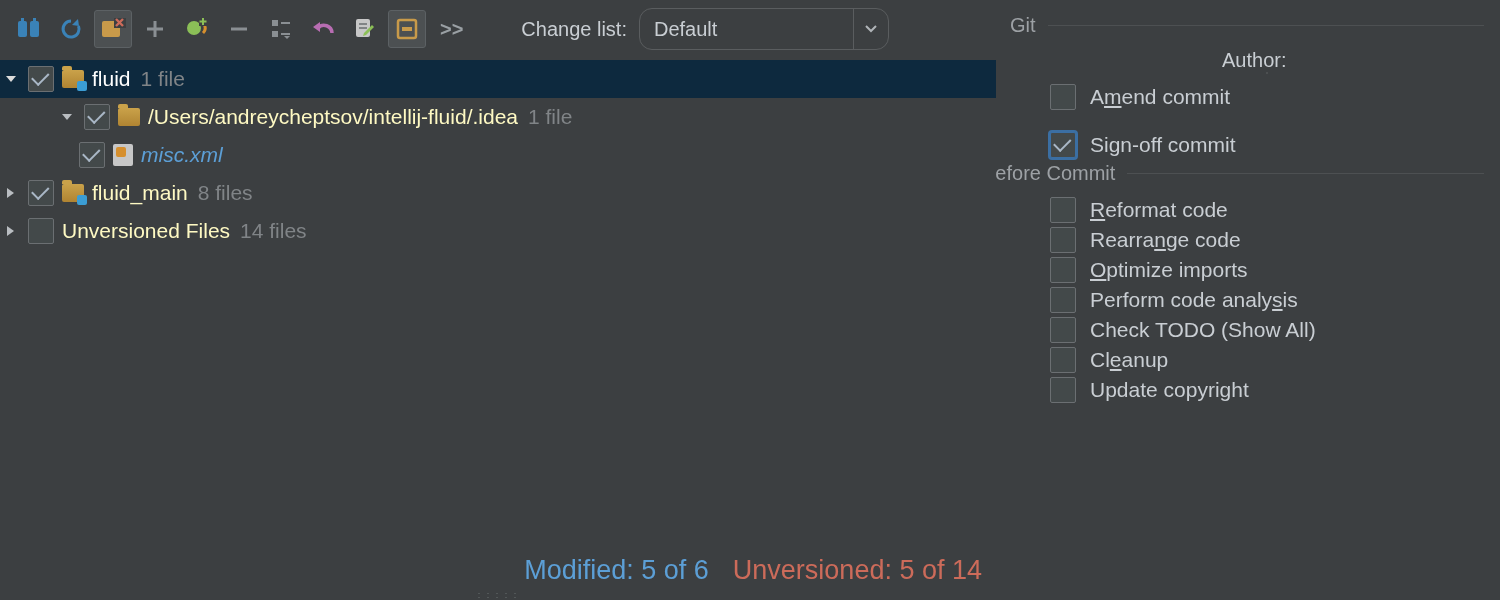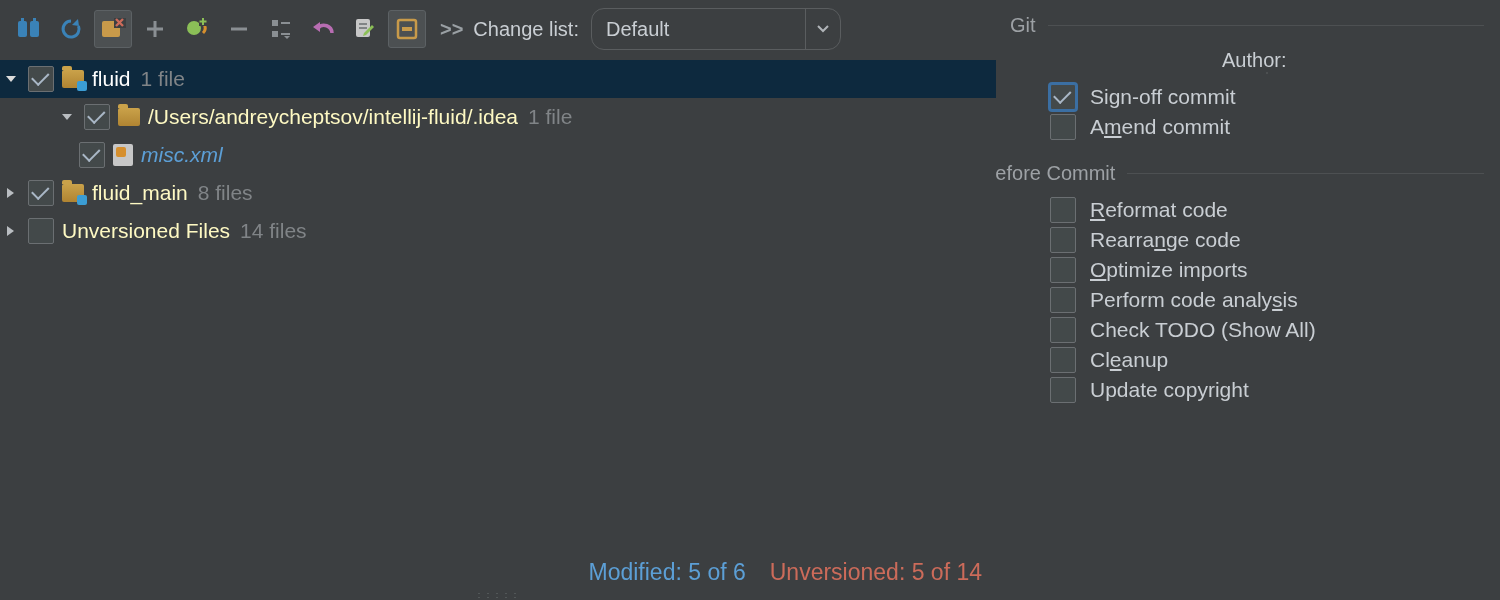--- a/index.html
+++ b/index.html
@@ -5,21 +5,21 @@
   html,body{margin:0;padding:0;background:#3c3f41;color:#bbbbbb;font-family:"Segoe UI",Arial,sans-serif;font-size:20px;}
   .root{display:flex;width:1500px;height:600px;}
   .left{display:flex;flex-direction:column;width:996px;}
   .right{flex:1;padding:14px 16px 0 14px;}
   
   .toolbar{display:flex;align-items:center;gap:4px;padding:8px 10px 10px 10px;}
   .tbtn{width:36px;height:36px;display:flex;align-items:center;justify-content:center;border:1px solid transparent;border-radius:3px;}
   .tbtn.sel{background:#4c5052;border:1px solid #5c6164;}
   .tbtn svg{display:block;}
   .sep-chev{color:#9aa0a4;padding:0 6px 0 10px;font-weight:bold;}
-  .cl-label{color:#c9ced3;margin-right:8px;}
+  .cl-label{color:#c9ced3;margin-right:8px;margin-left:48px;}
   .combo{display:flex;align-items:center;border:1px solid #5a5d5f;border-radius:13px;background:#3c3f41;height:40px;min-width:248px;}
   .combo .val{flex:1;padding:0 14px;color:#c9ced3;}
   .combo .arrow{width:34px;height:100%;display:flex;align-items:center;justify-content:center;border-left:1px solid #5a5d5f;}
   
   .tree{background:#3c3f41;flex:1;position:relative;overflow:hidden;}
   .row{display:flex;align-items:center;height:38px;font-size:21px;}
   .row.pad0{}
   .row.pad1{padding-left:56px;}
   .row.pad2{padding-left:73px;font-style:italic;}
   .row.sel{background:#0d293e;}
@@ -31,21 +31,21 @@
   .folder-y{background:linear-gradient(#caa24a,#b08432);border-radius:2px;}
   .folder-y::before{content:"";position:absolute;left:0;top:-4px;width:10px;height:4px;background:#caa24a;border-radius:2px 2px 0 0;}
   .folder-b::after{content:"";position:absolute;right:-3px;bottom:-3px;width:10px;height:10px;background:#3b9dd4;border-radius:2px;}
   .fileicon{width:20px;height:22px;display:inline-block;margin-right:8px;position:relative;background:#c7c7c7;border-radius:2px;}
   .fileicon::before{content:"";position:absolute;left:3px;top:3px;width:10px;height:10px;background:#d68f2e;border-radius:2px;}
   .name{color:#fef9c3;}
   .name.link{color:#5c9fd6;}
   .name.selwhite{color:#ffffff;}
   .count{color:#808487;margin-left:10px;}
   
-  .status{display:flex;justify-content:flex-end;gap:24px;padding:8px 14px 6px 0;font-size:23px;text-align:center;}
+  .status{display:flex;justify-content:flex-end;gap:24px;padding:8px 14px 6px 0;font-size:27px;text-align:center;}
   .mod-label{color:#5c9fd6;}
   .unv-label{color:#cc6b5a;}
   .grip{text-align:center;color:#6f7577;font-size:9px;letter-spacing:2px;margin-top:-2px;}
   
   .section-title{display:flex;align-items:center;color:#9da1a5;font-size:20px;margin-bottom:12px;}
   .section-title .line{flex:1;height:1px;background:#4d5052;margin-left:12px;}
   .form-row{display:flex;align-items:center;margin:6px 0 10px 40px;flex-direction:column;}
   .form-label{width:90px;color:#c9ced3;}
   .text-input{flex:1;max-width:320px;height:36px;border:1px solid #5a5d5f;background:#45494a;border-radius:2px;}
   .opt{display:flex;align-items:center;margin:4px 0 4px 40px;color:#c9ced3;font-size:21px;}
@@ -198,27 +198,27 @@
 
   <div class="right">
     <div class="section-title">
       <span>Git</span>
         <span class="line"></span>
     </div>
     <div class="form-row">
       <span class="form-label">Author:</span>
       <div class="text-input"></div>
     </div>
+    <div class="opt" style="margin-bottom:22px;">
+      <span class="cb"></span>
+      <span>A<span class="ul">m</span>end commit</span>
+    </div>
     <div class="opt">
       <span class="cb checked focus"></span>
       <span>Sign-off commit</span>
-    </div>
-    <div class="opt" style="margin-bottom:22px;">
-      <span class="cb"></span>
-      <span>A<span class="ul">m</span>end commit</span>
     </div>
 
     <div class="section-title" style="margin-left:-28px;">
       <span>Before Commit</span>
         <span class="line"></span>
     </div>
     <div class="opt">
       <span class="cb"></span>
       <span><span class="ul">R</span>eformat code</span>
     </div>

